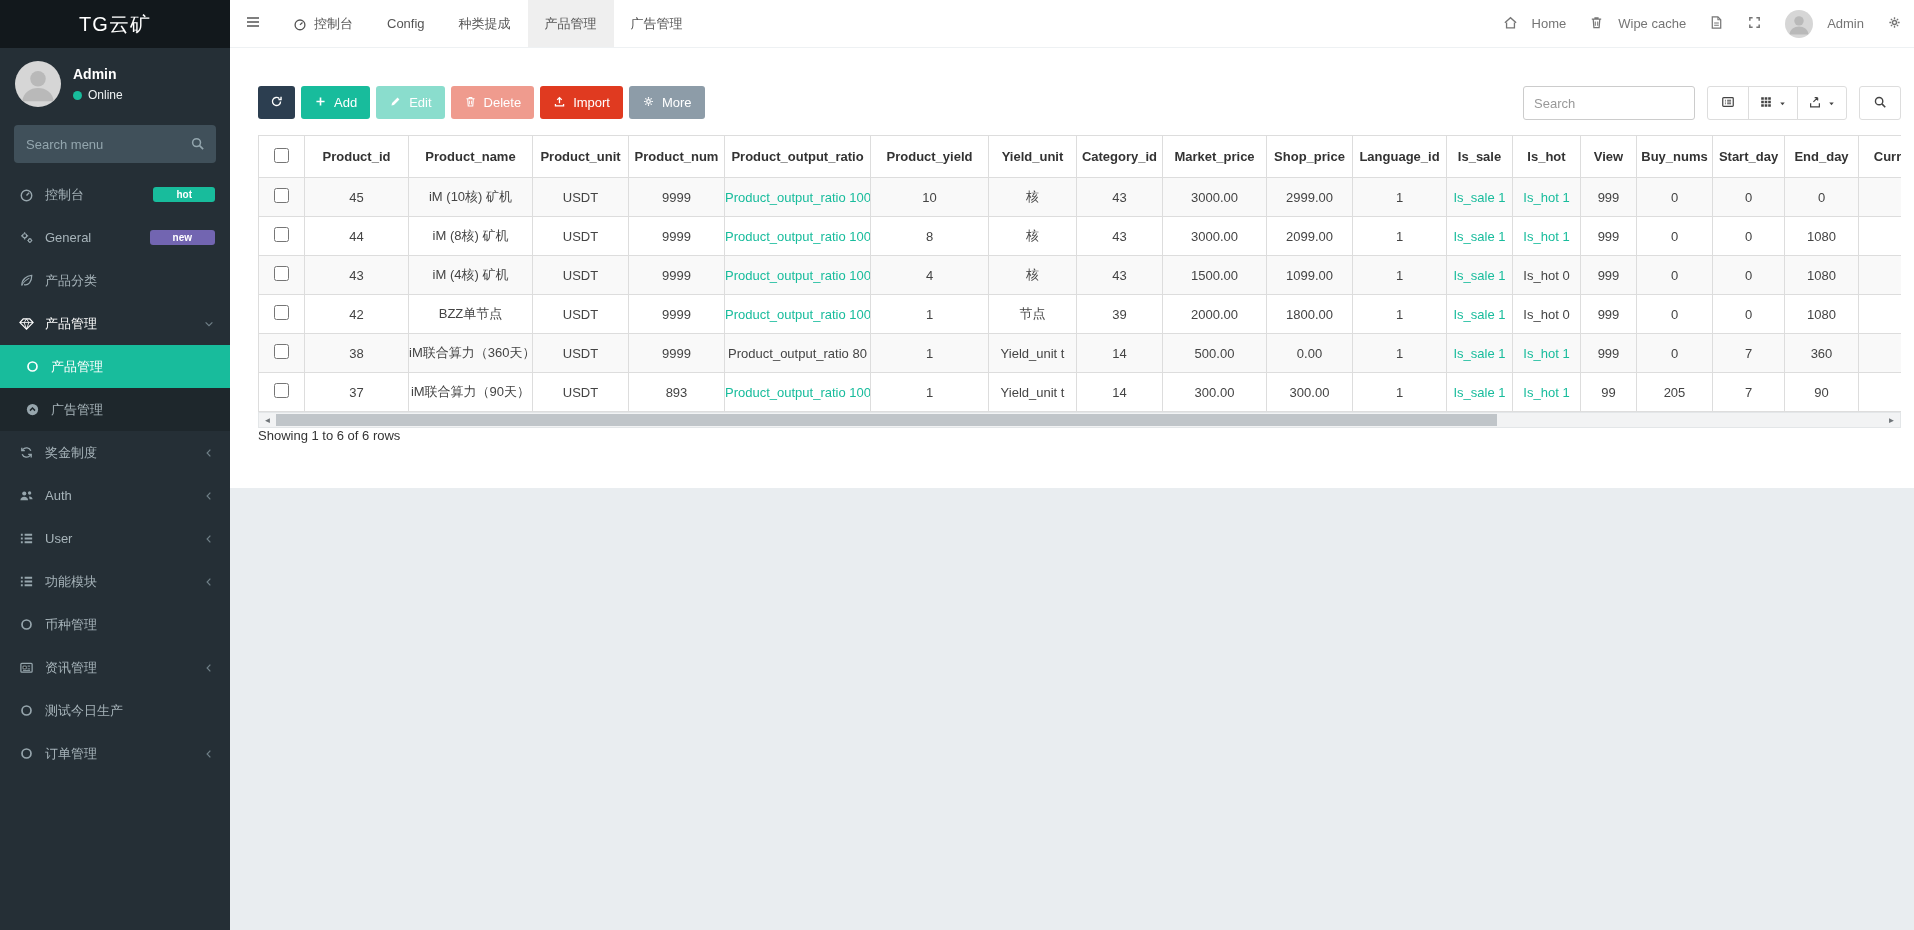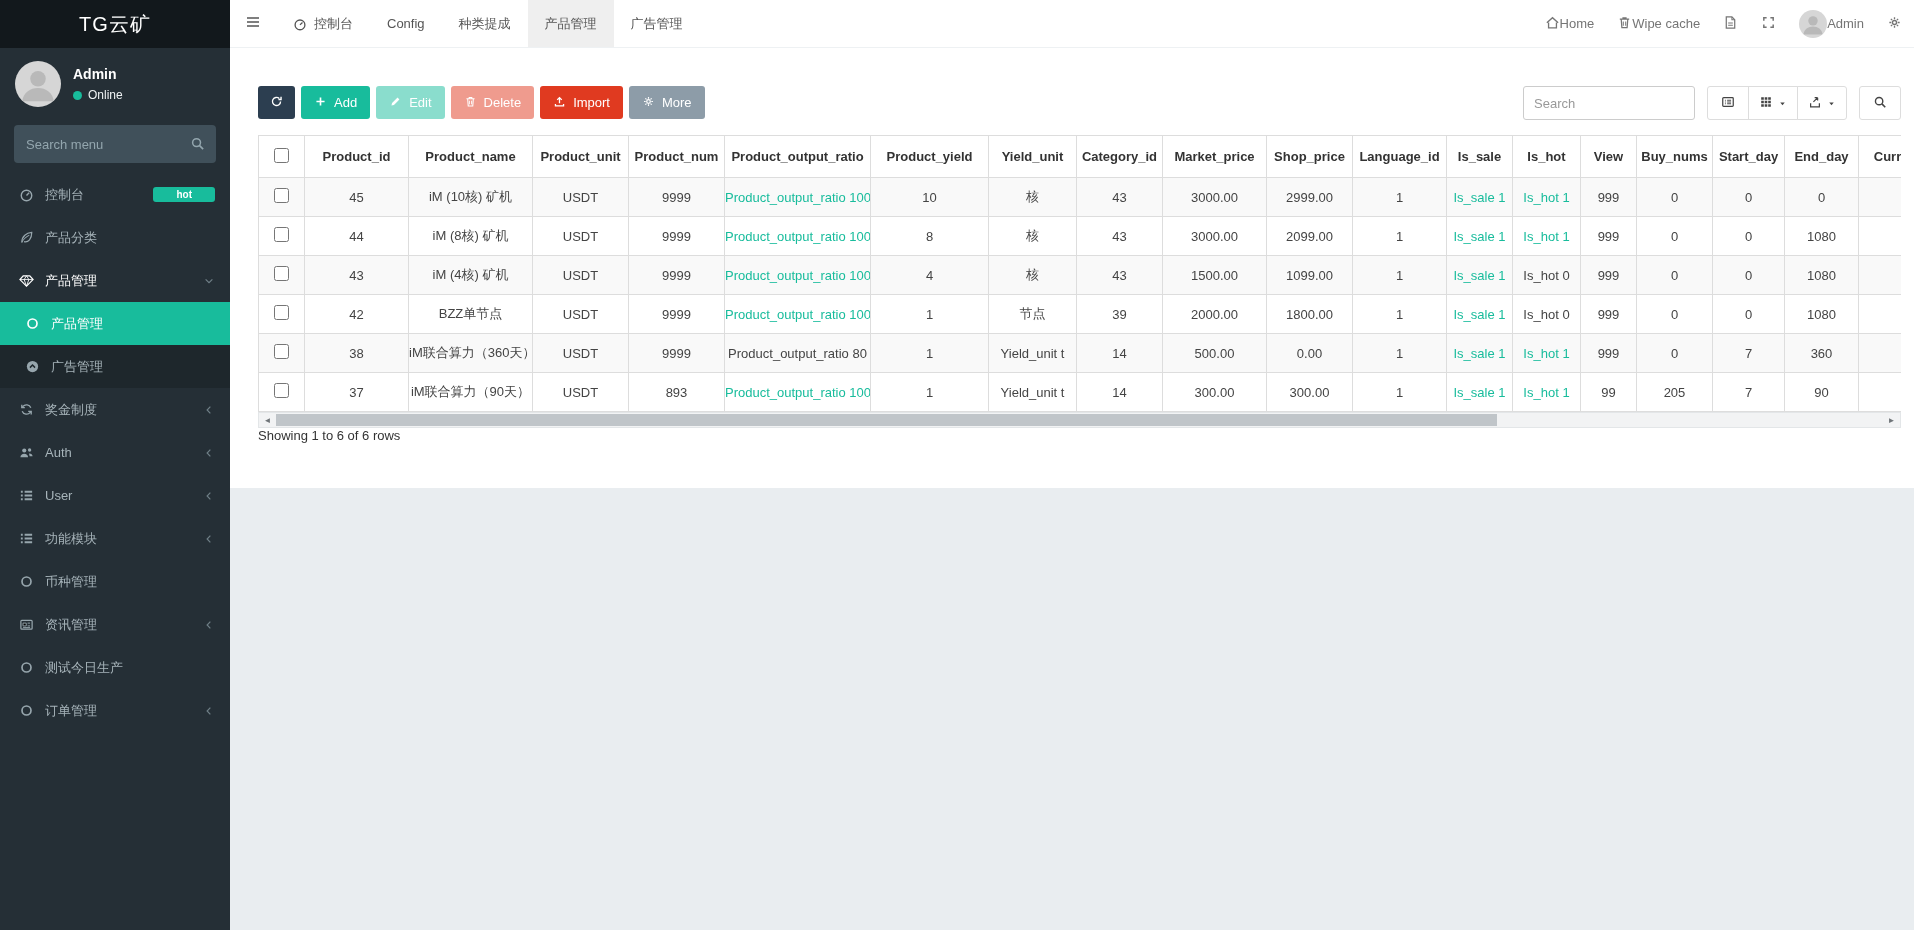--- a/index.html
+++ b/index.html
@@ -43,21 +43,21 @@
   .main { flex:1; display:flex; flex-direction:column; min-width:0; }
   .topbar { height:48px; background:#fff; display:flex; align-items:stretch; flex:none; border-bottom:1px solid #eef1f3; }
   .burger { width:46px; display:flex; align-items:center; justify-content:center; color:#555; cursor:pointer; }
   .burger svg { width:16px; height:16px; }
   .tabs { display:flex; align-items:stretch; }
   .tab { padding:0 17px; display:flex; align-items:center; gap:7px; color:#555; cursor:pointer; }
   .tab.active { background:#efefef; }
   .tab .t-icon { display:inline-flex; color:#555; }
   .tab .t-icon svg { width:14px; height:14px; }
   .topbar-right { margin-left:auto; display:flex; align-items:center; gap:23px; padding-right:12px; color:#757575; }
-  .tb-item { display:flex; align-items:center; gap:0; cursor:pointer; color:#757575; }
+  .tb-item { display:flex; align-items:center; gap:14px; cursor:pointer; color:#757575; }
   .tb-item svg { width:15px; height:15px; }
   .avatar-sm { width:28px; height:28px; border-radius:50%; background:#d6d6d6; position:relative; overflow:hidden; }
   .avatar-sm svg { position:absolute; width:100%; height:100%; color:#b9b9b9; }
 
   .content { flex:1; }
   .panel { background:#fff; height:440px; padding:38px 13px 0 28px; }
   .toolbar { display:flex; align-items:flex-start; }
   .btn { height:33px; border:none; border-radius:3px; color:#fff; font-size:13px; padding:0 13px;
     display:inline-flex; align-items:center; gap:7px; margin-right:6px; cursor:pointer; }
   .btn svg { width:13px; height:13px; }
@@ -125,20 +125,32 @@
     <nav class="menu" id="sidebar-menu">
         <div class="menu-item">
           <span class="mi-icon">
             <svg viewBox="0 0 16 16">
               <circle cx="8" cy="9" r="5.6" fill="none" stroke="currentColor" stroke-width="1.5"></circle>
               <path d="M8 9l2.8-2.8" stroke="currentColor" stroke-width="1.5"></path>
             </svg>
           </span>
           <span>控制台</span>
           <span class="badge hot">hot</span>
+        </div>
+        <div class="menu-item">
+          <span class="mi-icon">
+            <svg viewBox="0 0 16 16">
+              <circle cx="6" cy="6.2" r="2.2" fill="none" stroke="currentColor" stroke-width="1.3"></circle>
+              <path d="M6 2.4v1.5M6 8.5V10M2.2 6.2h1.5M8.3 6.2h1.5" stroke="currentColor" stroke-width="1.3"></path>
+              <circle cx="11.6" cy="11.2" r="1.7" fill="none" stroke="currentColor" stroke-width="1.2"></circle>
+              <path d="M11.6 8.6v1.2M11.6 12.6v1.2M9 11.2h1.2M13 11.2h1.2" stroke="currentColor" stroke-width="1.2"></path>
+            </svg>
+          </span>
+          <span>General</span>
+          <span class="badge new">new</span>
         </div>
         <div class="menu-item">
           <span class="mi-icon">
             <svg viewBox="0 0 16 16">
               <path d="M3 13.2C3 6.5 8 3 13.6 2.6 13.6 9.4 10 13.4 5.4 12.4" fill="none" stroke="currentColor" stroke-width="1.3"></path>
               <path d="M3 13.2c2-4 5-6.2 8-7.7" fill="none" stroke="currentColor" stroke-width="1.1"></path>
             </svg>
           </span>
           <span>产品分类</span>
         </div>

